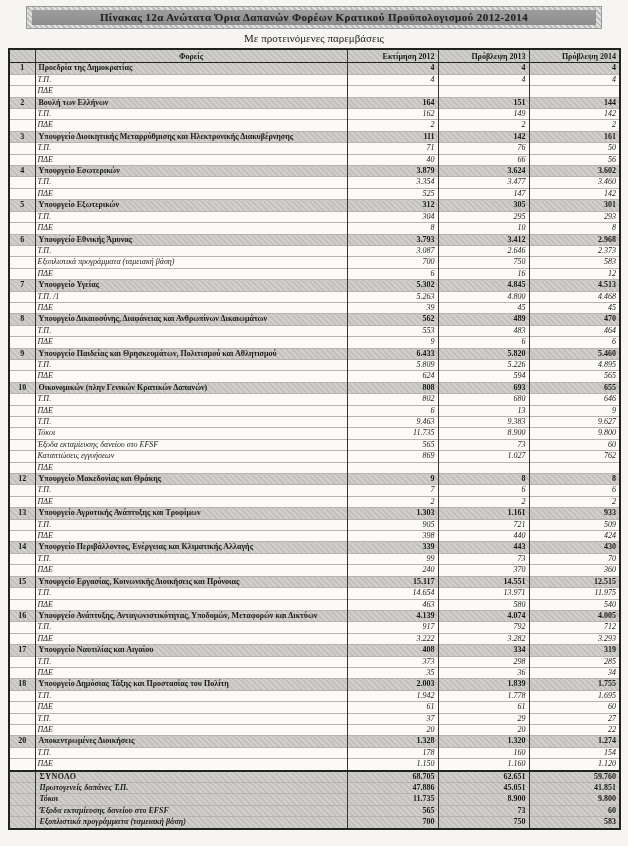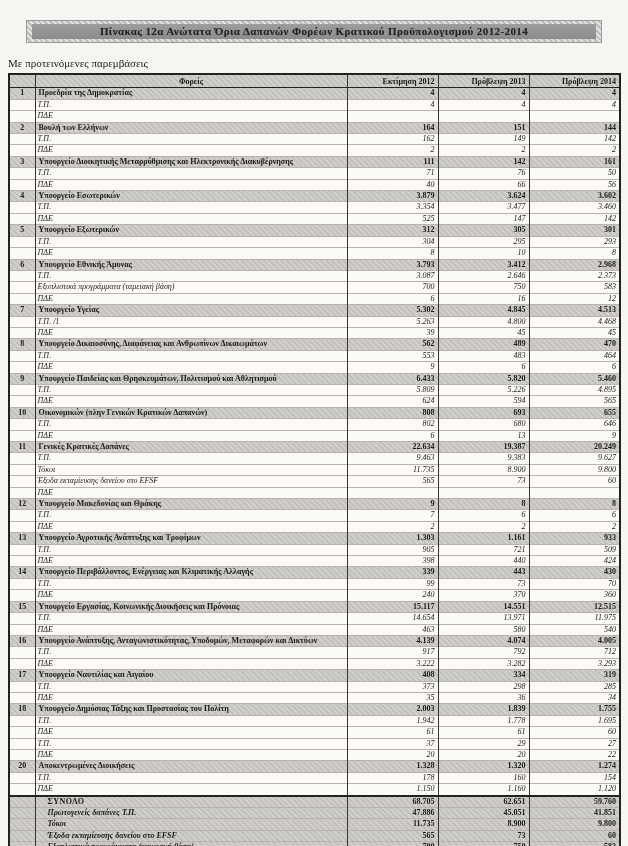--- a/index.html
+++ b/index.html
@@ -7,36 +7,37 @@
     width:628px;height:846px;
     background:#f6f5f1;
     font-family:"Liberation Serif", serif;
     color:#1a1a1a;
     position:relative;
     overflow:hidden;
   }
   .page{padding:6px 8px 0 8px;}
   
   .title-wrap{
-    margin:14px 18px;
+    margin:0 18px;
     background:repeating-linear-gradient(45deg,#e2e2e2 0 2px,#bdbdbd 2px 4px);
     padding:3px 5px;
     border:1px solid #9a9a9a;
   }
   .title-band{
     background:linear-gradient(180deg,#9d9d9d,#8c8c8c);
     color:#222;
     font-weight:bold;
     font-size:11px;
     text-align:center;
     letter-spacing:.4px;
     padding:1px 0 2px 0;
     text-shadow:0 0 1px #777;
   }
   .subtitle{
+    text-align:center;
     font-size:11px;
     margin:3px 0 4px 0;
   }
   table.budget{
     width:612px;
     border-collapse:collapse;
     table-layout:fixed;
     border:2px solid #222;
     font-size:8px;
     background:#fbfaf7;
@@ -65,21 +66,21 @@
   thead th{
     font-weight:bold;
     font-size:8px;
     text-align:center;
     padding-top:2px;
   }
   tr.main-row td{font-weight:bold;}
   tr.main-row td.label{font-size:8px;margin-top:24px;}
   tr.sub-row td.label{font-style:italic;padding-left:2px;}
   tr.sub-row td.val{font-style:italic;}
-  tr.sum-row td.label{font-style:italic;font-weight:bold;padding-left:12px;}
+  tr.sum-row td.label{font-style:italic;font-weight:bold;padding-left:4px;}
   tr.sum-row td.val{font-weight:bold;margin-top:12px;}
   tr.sum-row.total td.label{font-style:normal;letter-spacing:.5px;}
   tbody tr.sum-first{border-top:2px solid #222;}
 </style>
 </head>
 <body>
 
 <div class="page">
 
   <div class="title-wrap">
@@ -316,47 +317,47 @@
           <td class="val">680</td>
           <td class="val">646</td>
         </tr>
         <tr class="sub-row">
           <td class="num"></td>
           <td class="label">ΠΔΕ</td>
           <td class="val">6</td>
           <td class="val">13</td>
           <td class="val">9</td>
         </tr>
-        <tr class="main-row shade">
-          <td class="num">11</td>
-          <td class="label">Γενικές Κρατικές Δαπάνες</td>
-          <td class="val">22.634</td>
-          <td class="val">19.387</td>
-          <td class="val">20.249</td>
-        </tr>
         <tr class="sub-row">
           <td class="num"></td>
           <td class="label">Τ.Π.</td>
           <td class="val">9.463</td>
           <td class="val">9.383</td>
           <td class="val">9.627</td>
         </tr>
         <tr class="sub-row">
           <td class="num"></td>
           <td class="label">Τόκοι</td>
           <td class="val">11.735</td>
           <td class="val">8.900</td>
           <td class="val">9.800</td>
         </tr>
         <tr class="sub-row">
           <td class="num"></td>
           <td class="label">Έξοδα εκταμίευσης δανείου στο EFSF</td>
           <td class="val">565</td>
           <td class="val">73</td>
           <td class="val">60</td>
+        </tr>
+        <tr class="sub-row">
+          <td class="num"></td>
+          <td class="label">Καταπτώσεις εγγυήσεων</td>
+          <td class="val">869</td>
+          <td class="val">1.027</td>
+          <td class="val">762</td>
         </tr>
         <tr class="sub-row">
           <td class="num"></td>
           <td class="label">ΠΔΕ</td>
           <td class="val"></td>
           <td class="val"></td>
           <td class="val"></td>
         </tr>
         <tr class="main-row shade">
           <td class="num">12</td>

